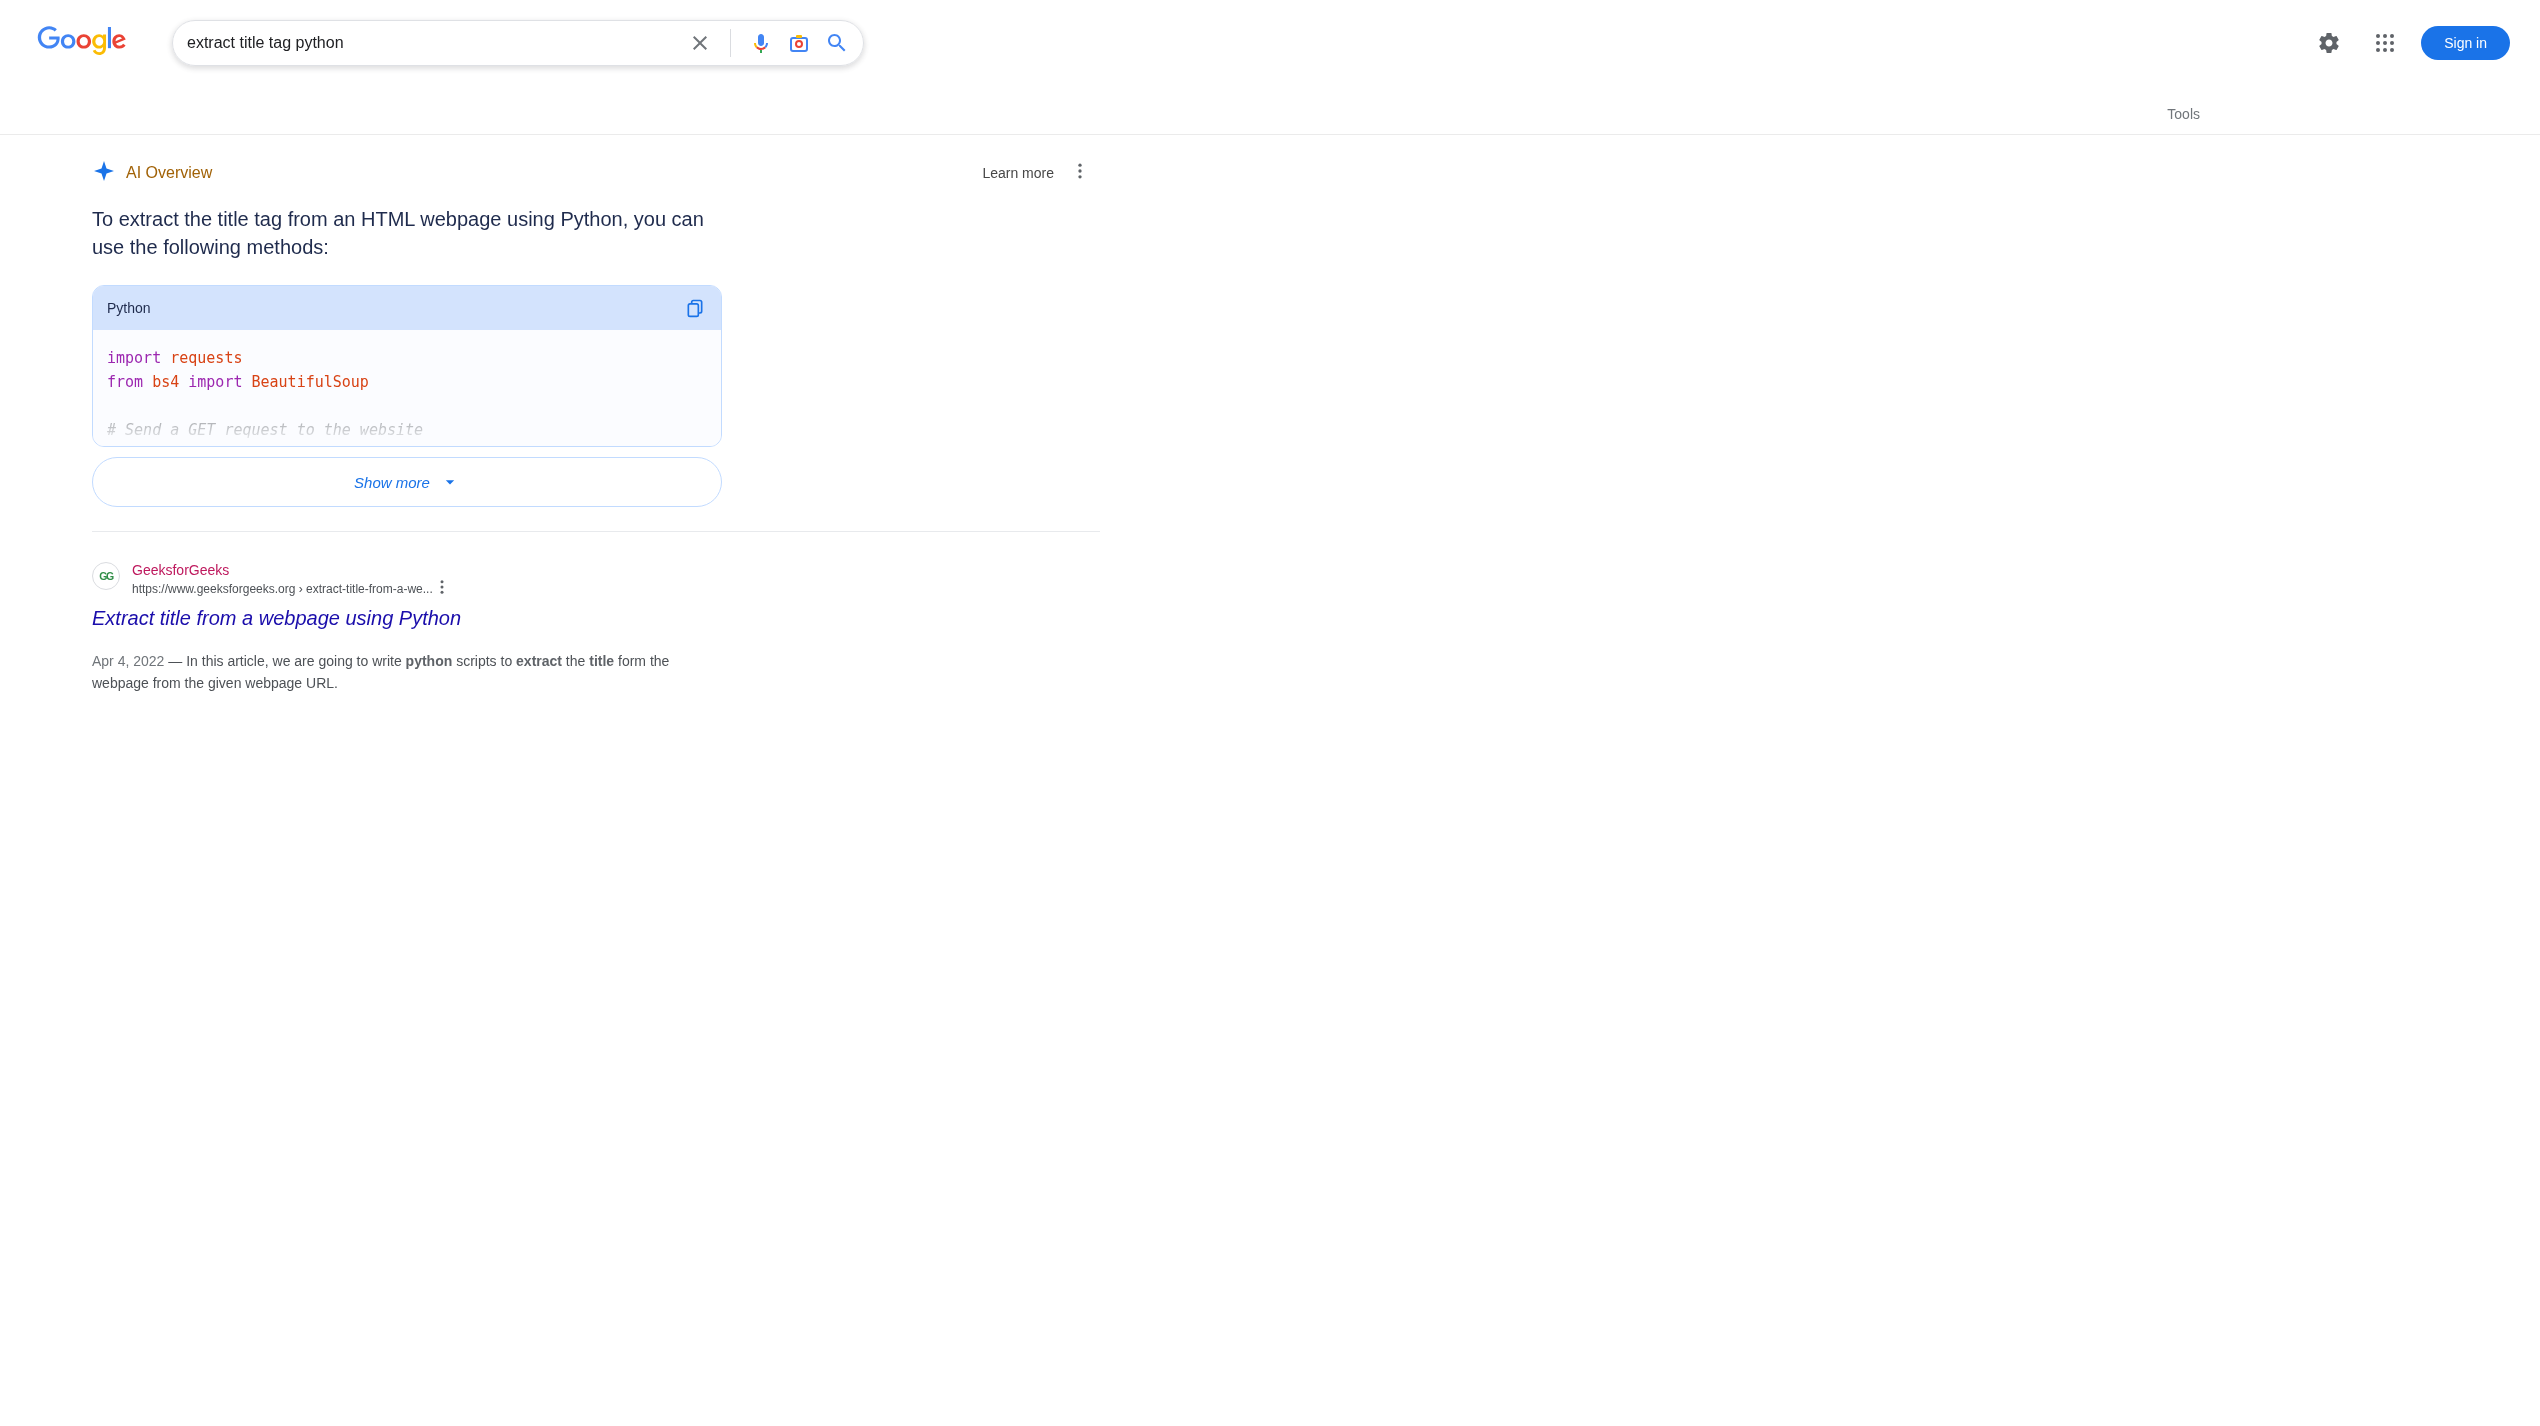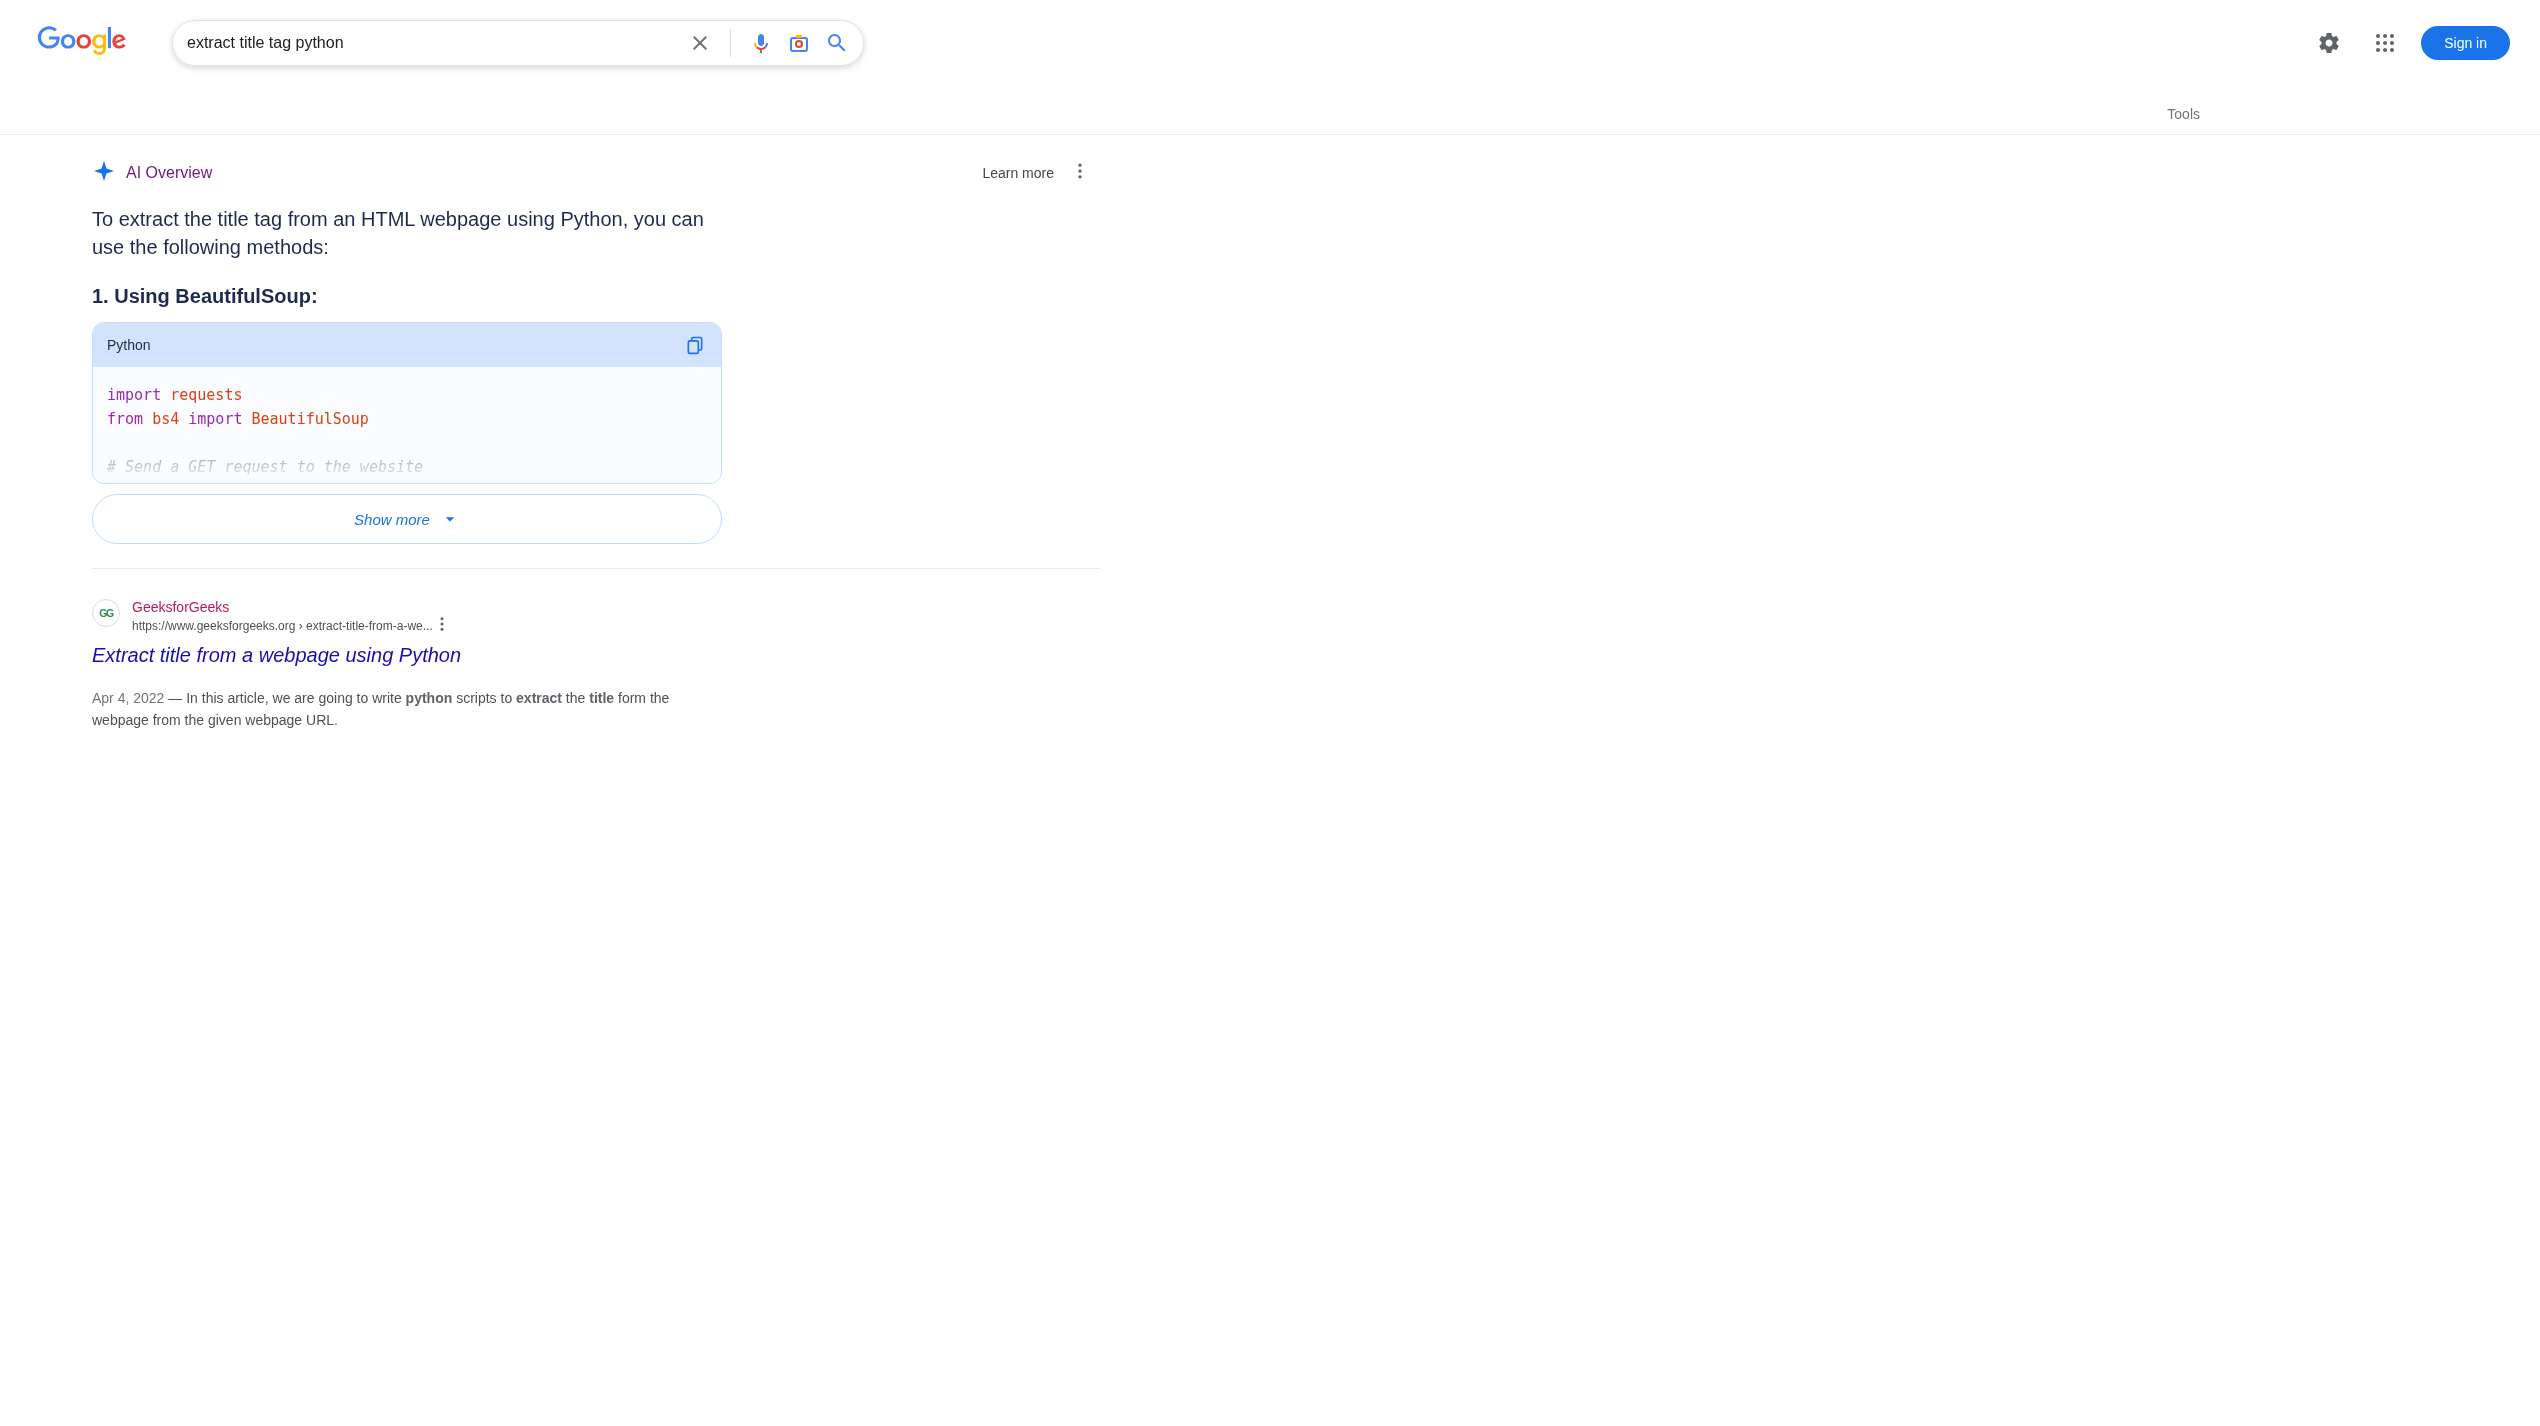--- a/index.html
+++ b/index.html
@@ -24,21 +24,21 @@
 .tabs-row { display: flex; align-items: center; padding: 0 0 0 92px; margin-top: 28px; border-bottom: 1px solid #ebebeb; }
 .tabs { display: flex; gap: 4px; }
 .tab { padding: 12px 10px 11px; font-size: 14px; color: #70757a; cursor: pointer; border-bottom: 3px solid transparent; }
 .tab.active { color: #202124; border-bottom-color: #202124; font-weight: 400; }
 .tab.more { display: flex; align-items: center; gap: 6px; }
 .tools { margin-left: auto; margin-right: 340px; font-size: 14px; color: #70757a; cursor: pointer; padding: 12px 0; }
 
 .content { padding: 24px 0 0 92px; max-width: 1100px; }
 .ai-overview-header { display: flex; align-items: center; margin-bottom: 18px; }
 .ai-sparkle { margin-right: 10px; }
-.ai-title { font-size: 16px; font-weight: 500; color: #701a75; }
+.ai-title { font-size: 16px; font-weight: 500; color: #a16207; }
 .ai-actions { margin-left: auto; display: flex; align-items: center; gap: 16px; margin-right: 10px; }
 .learn-more { color: #474747; font-size: 14px; cursor: pointer; }
 
 .ai-intro { font-size: 20px; color: #1f2b4d; line-height: 1.4; max-width: 620px; margin-bottom: 24px; }
 .ai-heading { font-size: 20px; font-weight: 700; color: #1f2b4d; margin-bottom: 14px; }
 
 .code-block { border: 1px solid #c2dbff; border-radius: 12px; max-width: 630px; overflow: hidden; background: #fbfcff; }
 .code-header { display: flex; align-items: center; justify-content: space-between; background: #d3e3fd; padding: 10px 14px; }
 .code-lang { font-size: 14px; color: #1f2b4d; }
 .code-body { padding: 16px 14px 4px; font-family: 'Courier New', monospace; font-size: 15px; line-height: 1.6; position: relative; }
@@ -155,21 +155,20 @@
         <svg width="20" height="20" viewBox="0 0 24 24">
             <circle fill="#5f6368" cx="12" cy="5" r="2"></circle>
             <circle fill="#5f6368" cx="12" cy="12" r="2"></circle>
             <circle fill="#5f6368" cx="12" cy="19" r="2"></circle>
           </svg>
       </span>
     </div>
   </div>
 
   <div class="ai-intro">To extract the title tag from an HTML webpage using Python, you can use the following methods:</div>
-  <div class="ai-heading">1. Using BeautifulSoup:</div>
 
   <div class="code-block">
     <div class="code-header">
       <div class="code-lang">Python</div>
       <div class="icon-btn">
         <svg width="20" height="20" viewBox="0 0 24 24">
             <rect x="8" y="3" width="12" height="15" rx="2" fill="none" stroke="#1a73e8" stroke-width="2"></rect>
             <rect x="4" y="7" width="12" height="15" rx="2" fill="#d3e3fd" stroke="#1a73e8" stroke-width="2"></rect>
           </svg>
       </div>

